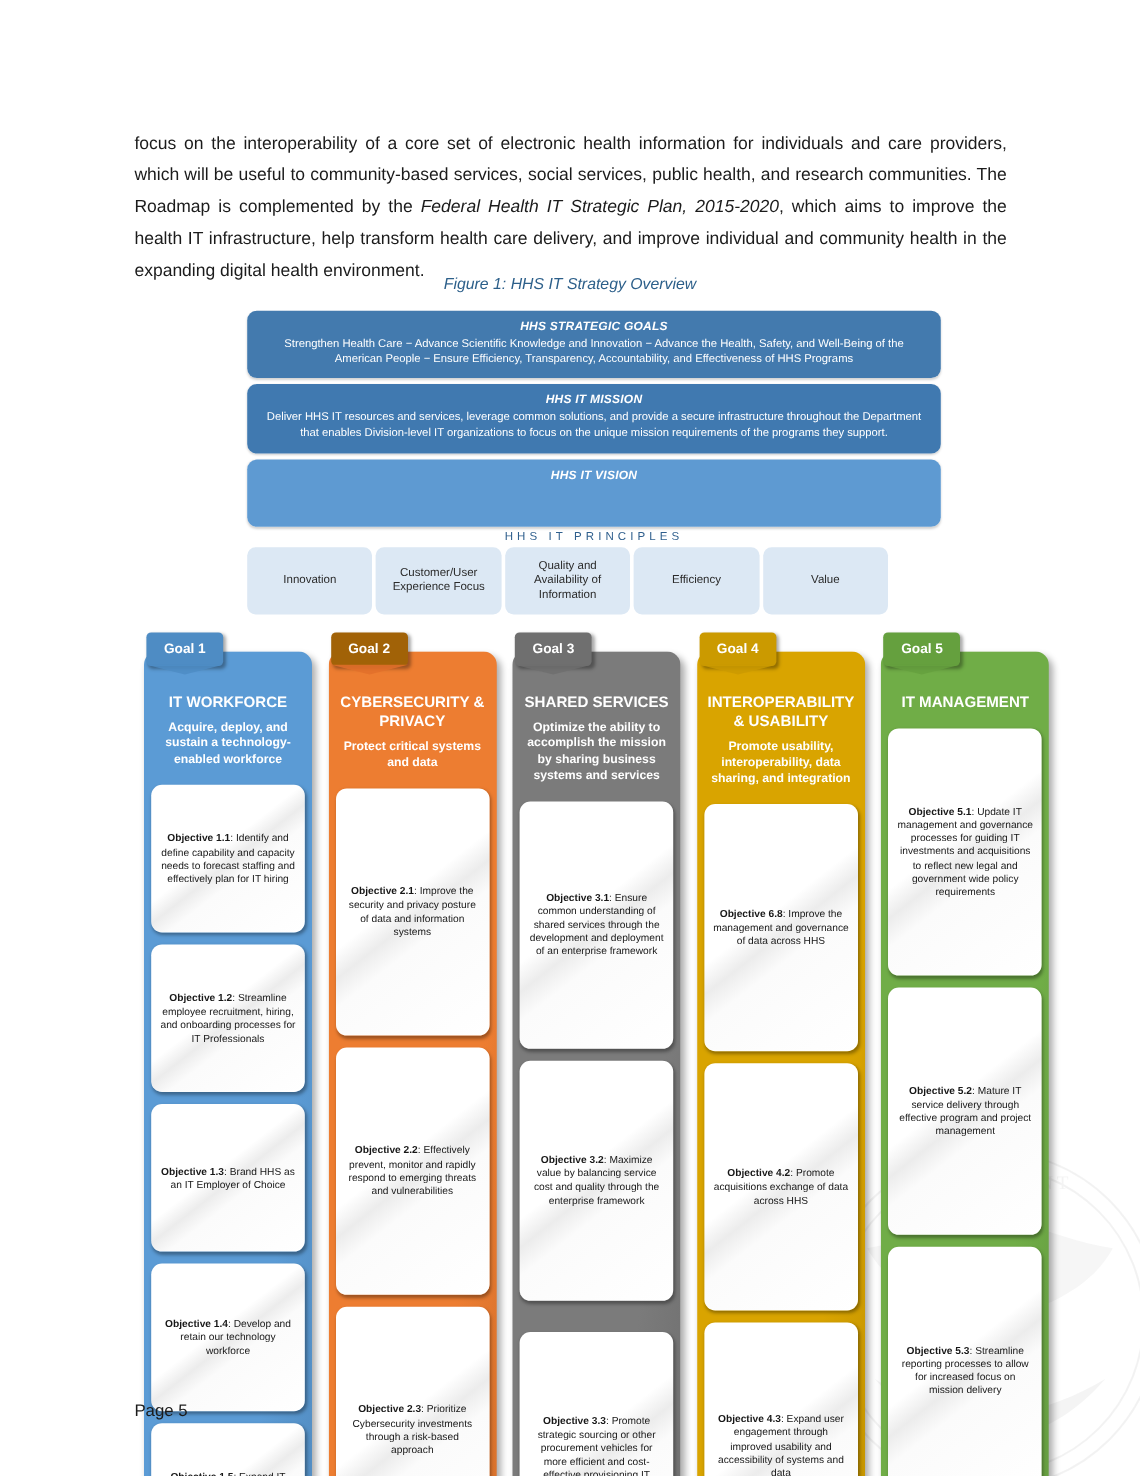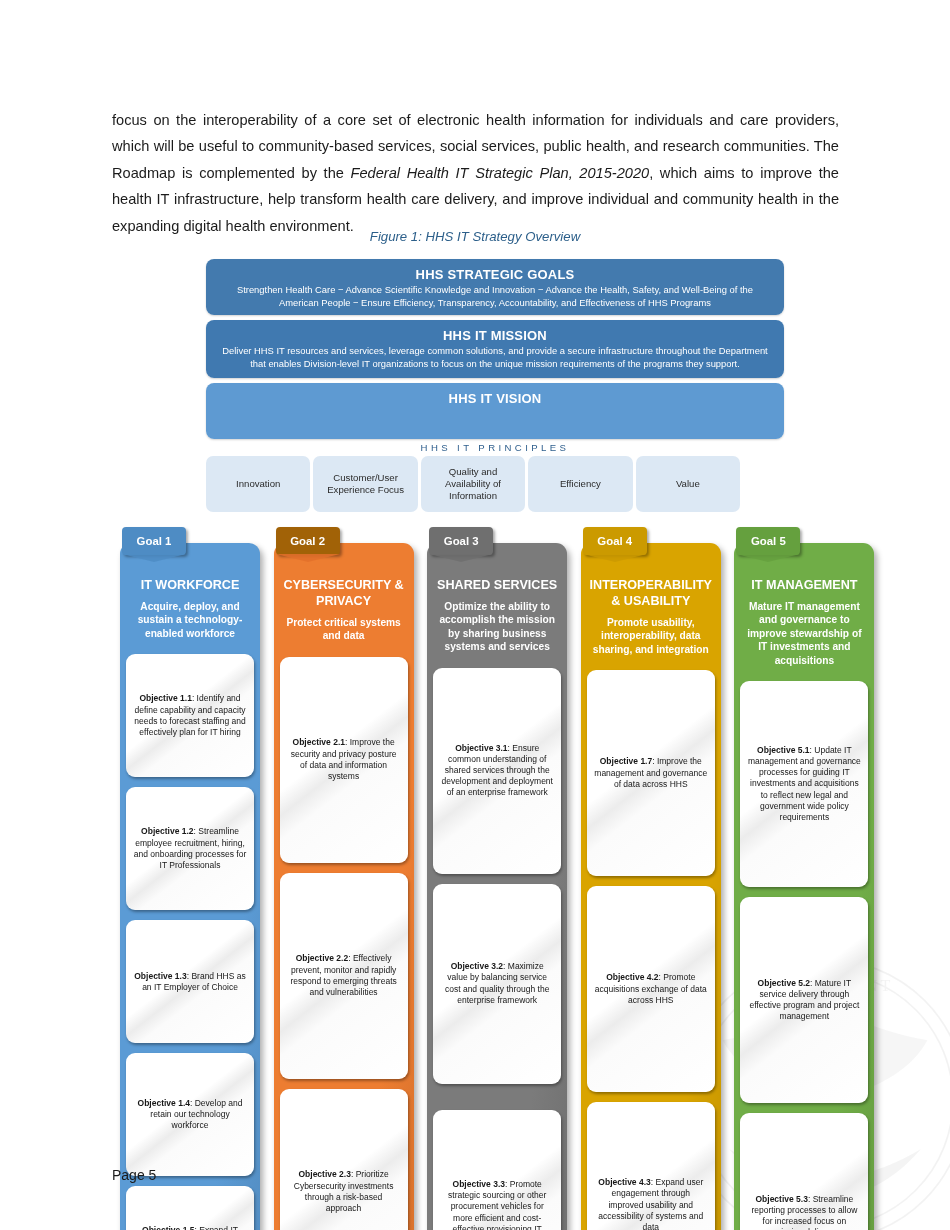--- a/index.html
+++ b/index.html
@@ -66,23 +66,24 @@
   .banner {
     position: absolute;
     border-radius: 8px;
     color: #ffffff;
     text-align: center;
     padding: 8px 14px 9px 14px;
   }
   .banner .btitle {
     display: block;
     font-weight: bold;
-    font-size: 13px;
+    font-size: 10px;
     letter-spacing: .2px;
     margin-bottom: 2px;
+    font-style: italic;
   }
   .banner .btext {
     display: block;
     font-size: 9.4px;
     line-height: 12.6px;
   }
   #banner-goals {
     left: 206px; top: 4px; width: 578px; height: 56px;
     background: linear-gradient(180deg,#4d82b5 0%,#437aae 55%,#3f76aa 100%);
   }
@@ -349,39 +350,38 @@
         </div>
       </div>
       <div class="goal-col">
         <div class="goal-body" style="background: linear-gradient(96deg, rgb(217, 164, 0) 0%, rgb(217, 164, 0) 72%, rgba(0, 0, 0, 0.1) 100%) rgb(217, 164, 0);">
           <div class="goal-head">
             <span class="gname">INTEROPERABILITY &amp; USABILITY</span>
             <span class="gdesc">Promote usability, interoperability, data sharing, and integration</span>
           </div>
           <div class="obj-list">
             <div class="objective" style="height: 206px; margin-bottom: 10px;">
-              <span><b>Objective 1.7</b><span>: Improve the management and governance of data across HHS</span></span>
+              <span><b>Objective 6.8</b><span>: Improve the management and governance of data across HHS</span></span>
             </div>
             <div class="objective" style="height: 206px; margin-bottom: 10px;">
               <span><b>Objective 4.2</b><span>: Promote acquisitions exchange of data across HHS</span></span>
             </div>
             <div class="objective" style="height: 206px;">
               <span><b>Objective 4.3</b><span>: Expand user engagement through improved usability and accessibility of systems and data</span></span>
             </div>
           </div>
         </div>
         <div class="goal-tab" style="background: rgb(203, 154, 0); color: rgb(203, 154, 0);">
           <span style="color: rgb(255, 255, 255);">Goal 4</span>
         </div>
       </div>
       <div class="goal-col">
         <div class="goal-body" style="background: linear-gradient(96deg, rgb(112, 173, 71) 0%, rgb(112, 173, 71) 72%, rgba(0, 0, 0, 0.1) 100%) rgb(112, 173, 71);">
           <div class="goal-head">
             <span class="gname">IT MANAGEMENT</span>
-            <span class="gdesc">Mature IT management and governance to improve stewardship of IT investments and acquisitions</span>
           </div>
           <div class="obj-list">
             <div class="objective" style="height: 206px; margin-bottom: 10px;">
               <span><b>Objective 5.1</b><span>: Update IT management and governance processes for guiding IT investments and acquisitions to reflect new legal and government wide policy requirements</span></span>
             </div>
             <div class="objective" style="height: 206px; margin-bottom: 10px;">
               <span><b>Objective 5.2</b><span>: Mature IT service delivery through effective program and project management</span></span>
             </div>
             <div class="objective" style="height: 206px;">
               <span><b>Objective 5.3</b><span>: Streamline reporting processes to allow for increased focus on mission delivery</span></span>

